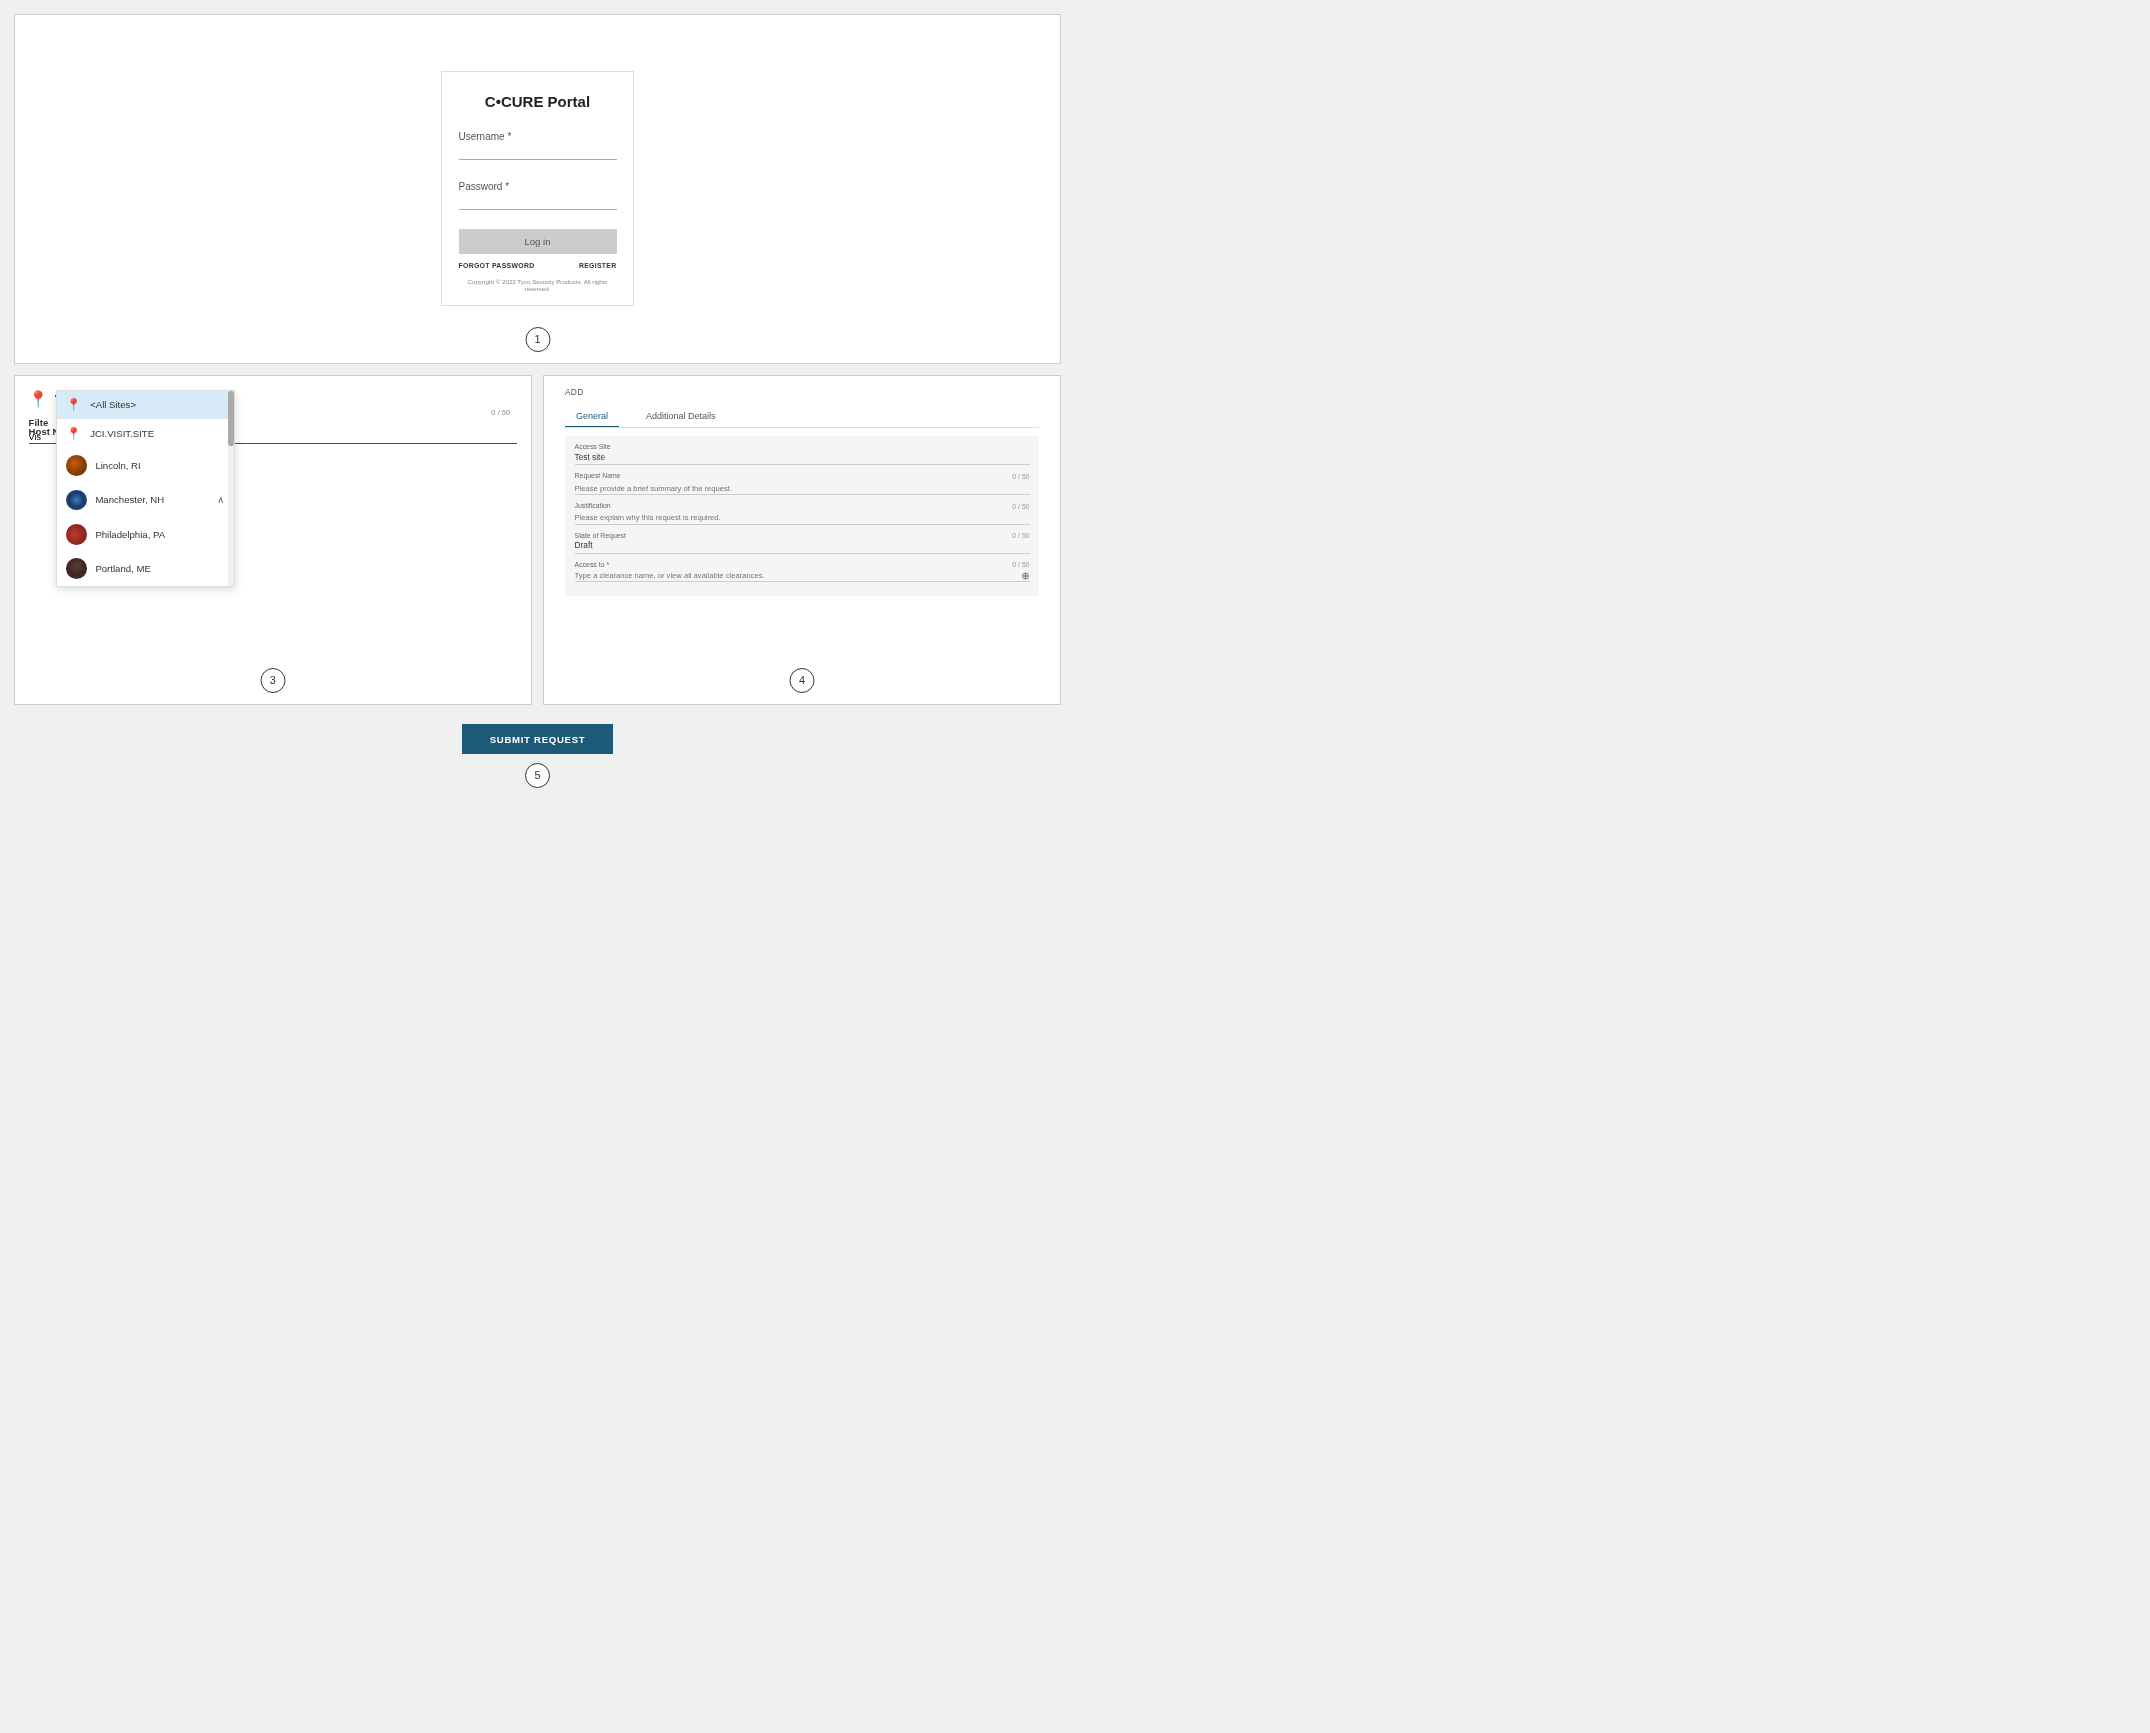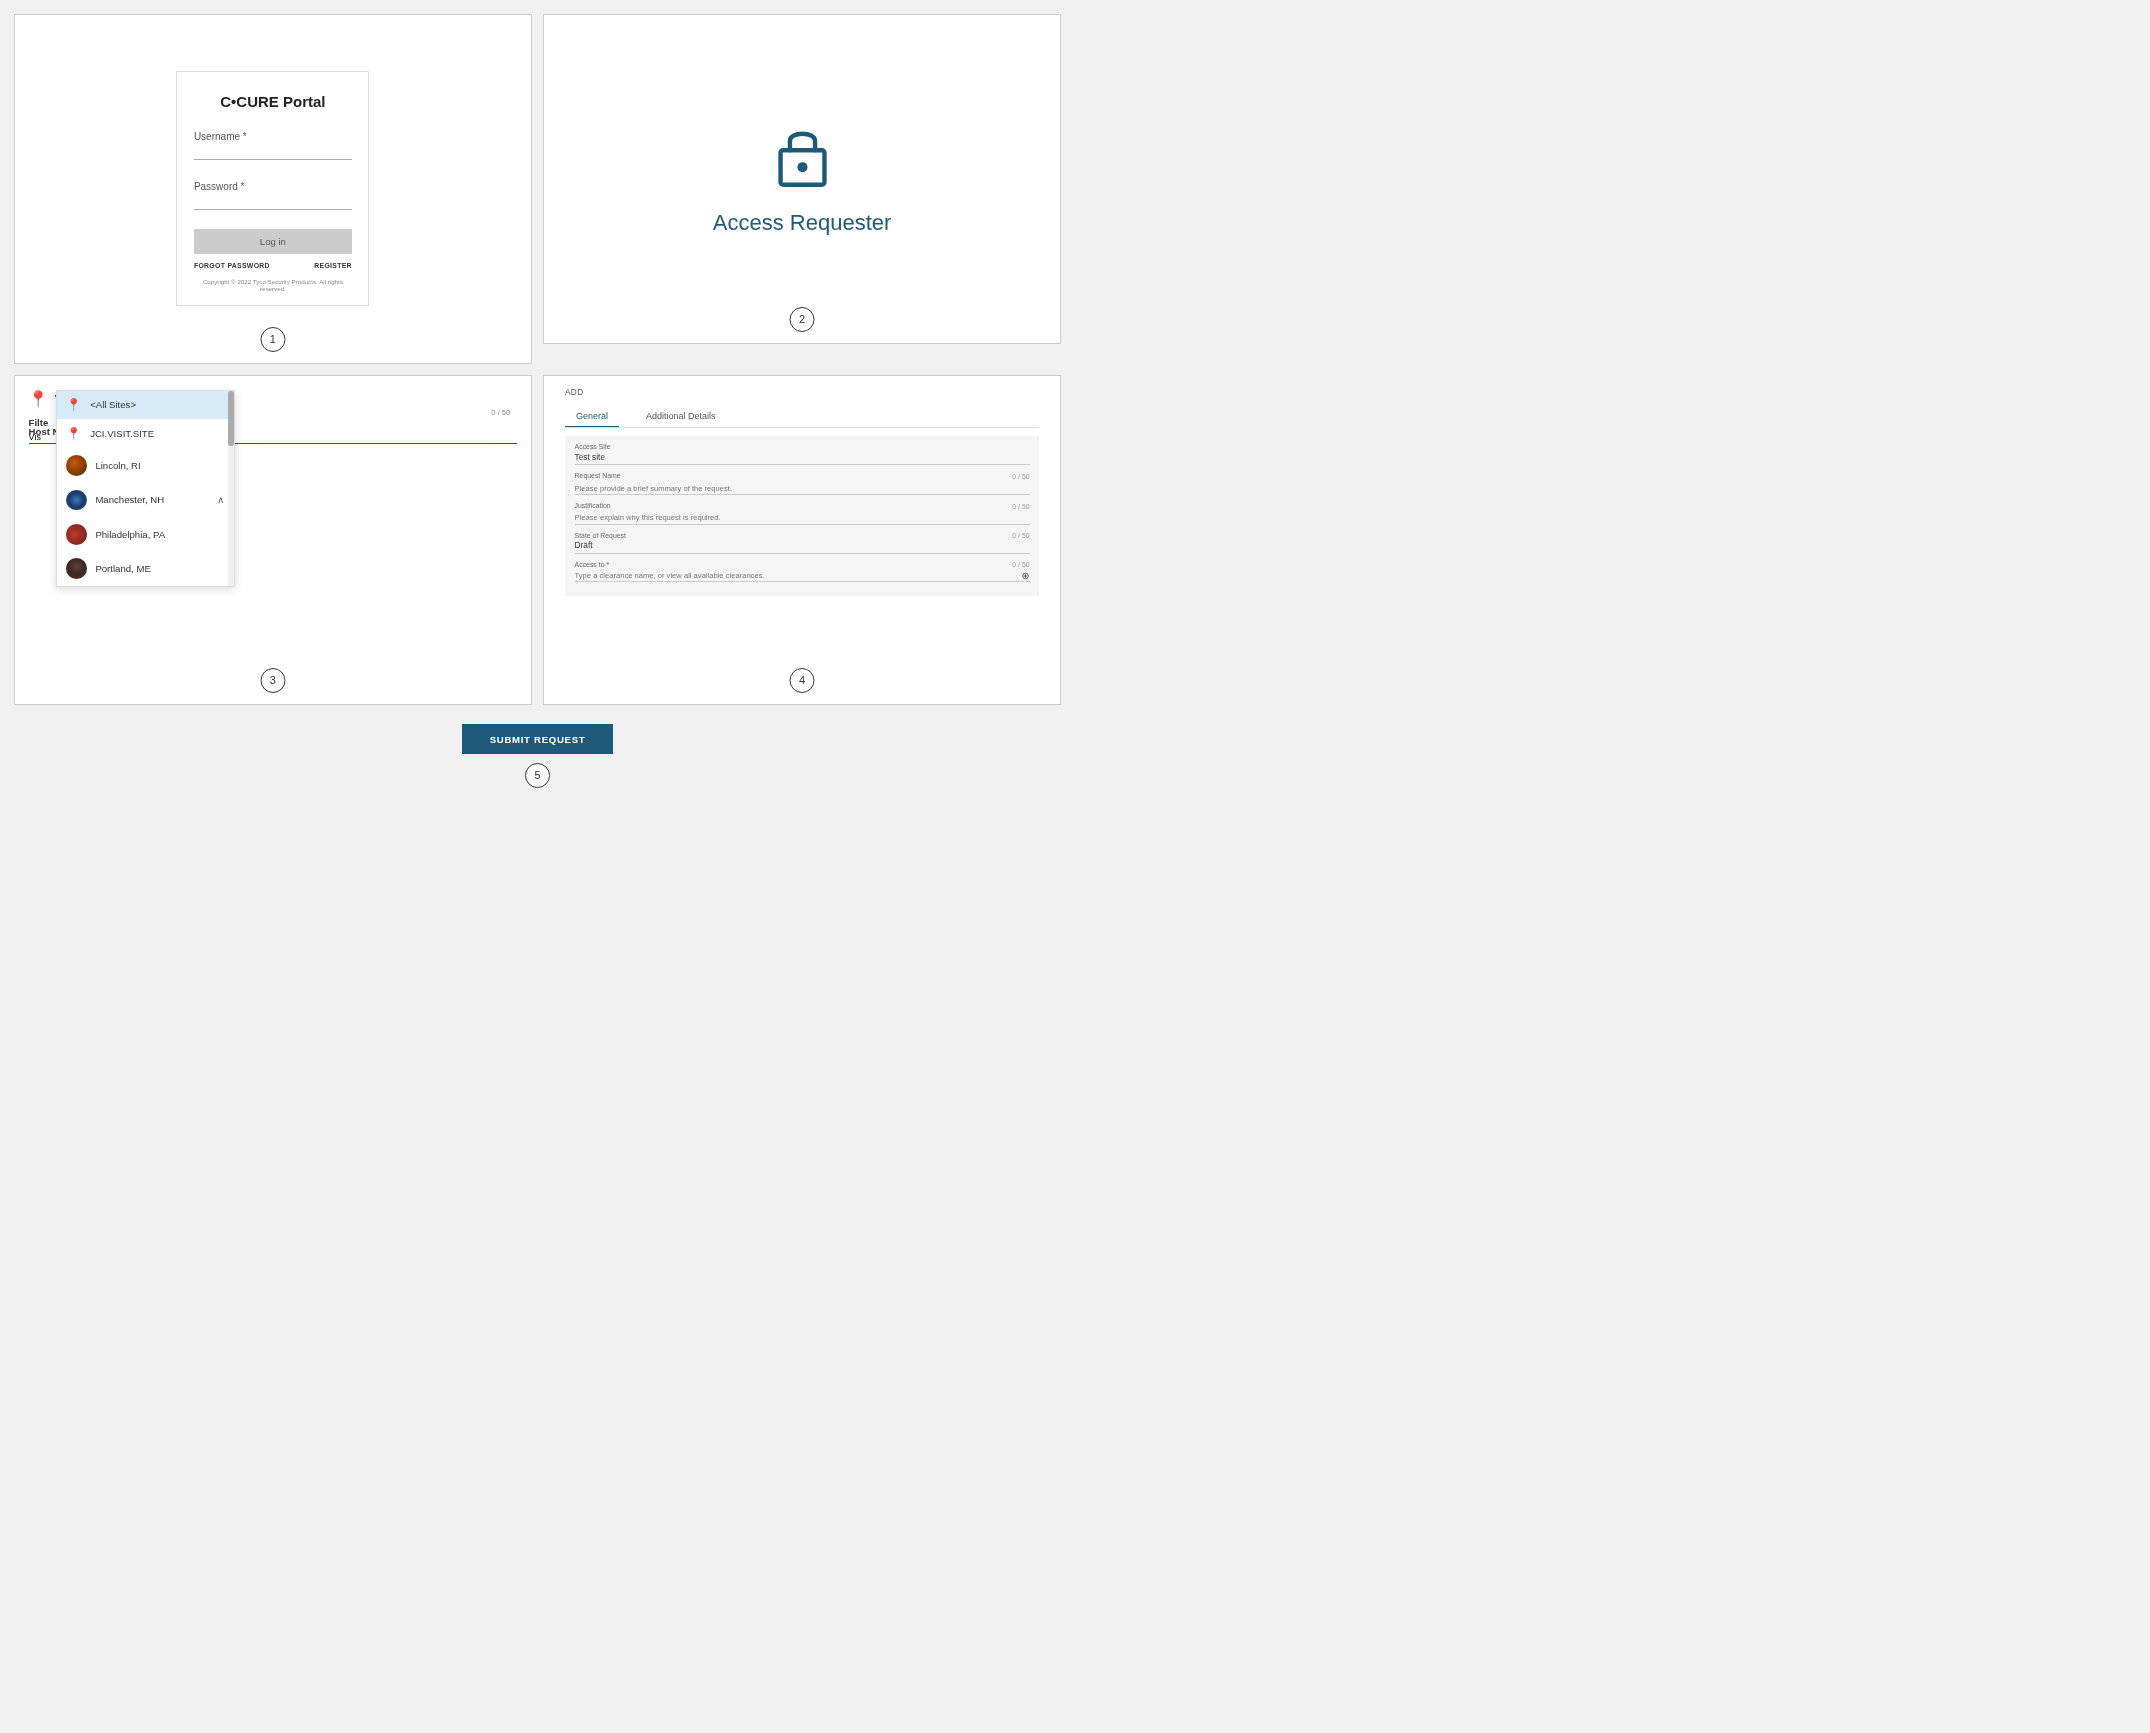--- a/index.html
+++ b/index.html
@@ -439,31 +439,20 @@
       <button class="login-btn">Log in</button>
       <div class="login-links">
         <a href="#">FORGOT PASSWORD</a>
         <a href="#">REGISTER</a>
       </div>
       <div class="login-copyright">Copyright © 2022 Tyco Security Products. All rights reserved.</div>
     </div>
     <div class="number-circle">1</div>
   </div>
 
-  <div class="panel panel-2">
-    <div>
-      <svg class="lock-icon" viewBox="0 0 100 110" fill="none" xmlns="http://www.w3.org/2000/svg">
-        <rect x="15" y="45" width="70" height="55" rx="4" fill="none" stroke="#1d5a7a" stroke-width="7"></rect>
-        <path d="M30 45 V30 C30 15 70 15 70 30 V45" fill="none" stroke="#1d5a7a" stroke-width="7" stroke-linecap="round"></path>
-        <circle cx="50" cy="72" r="8" fill="#1d5a7a"></circle>
-      </svg>
-    </div>
-    <div class="access-requester-title">Access Requester</div>
-    <div class="number-circle">2</div>
-  </div>
 </div>
 
 <div class="bottom-row">
 
   <div class="panel panel-3">
     <div class="panel-3-content">
       <div class="panel-3-header">
         <span class="site-icon-large">📍</span>
         <span class="vi-text">Vi</span>
       </div>

